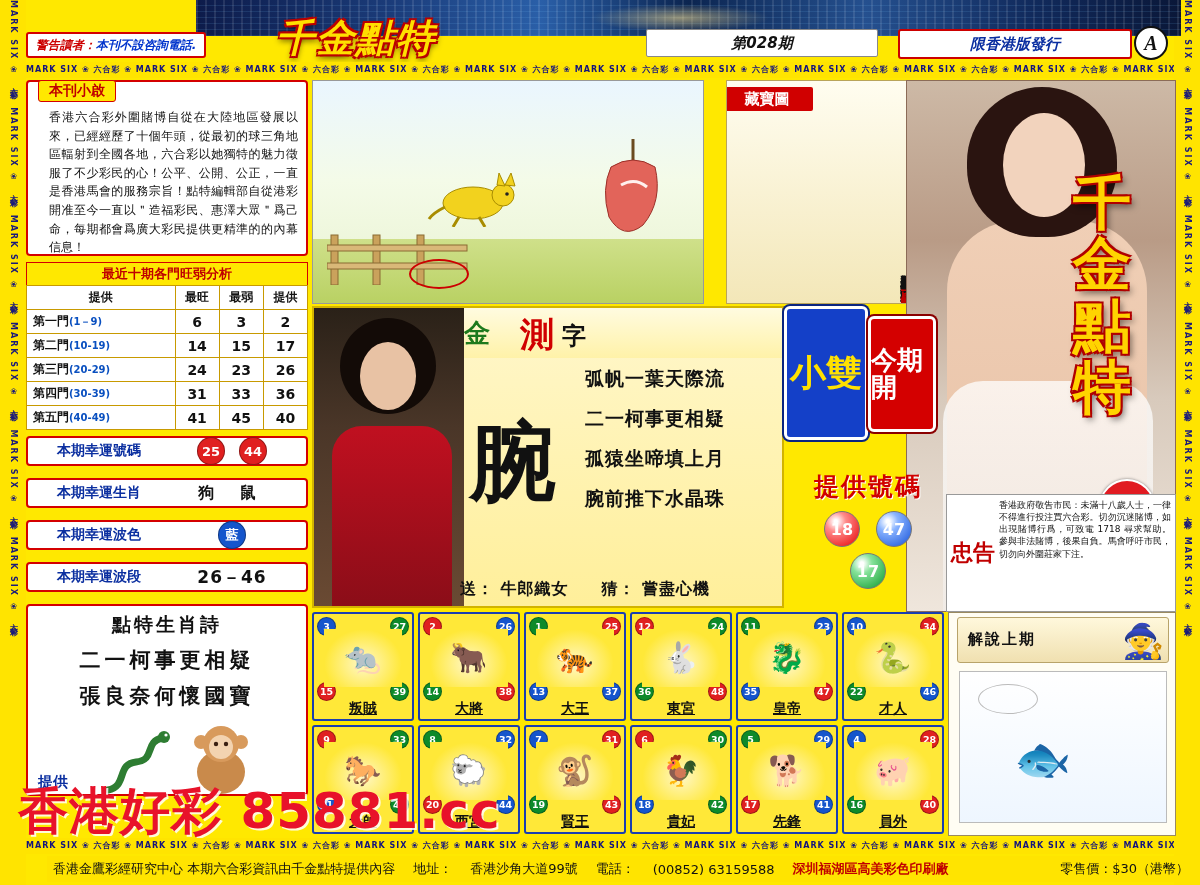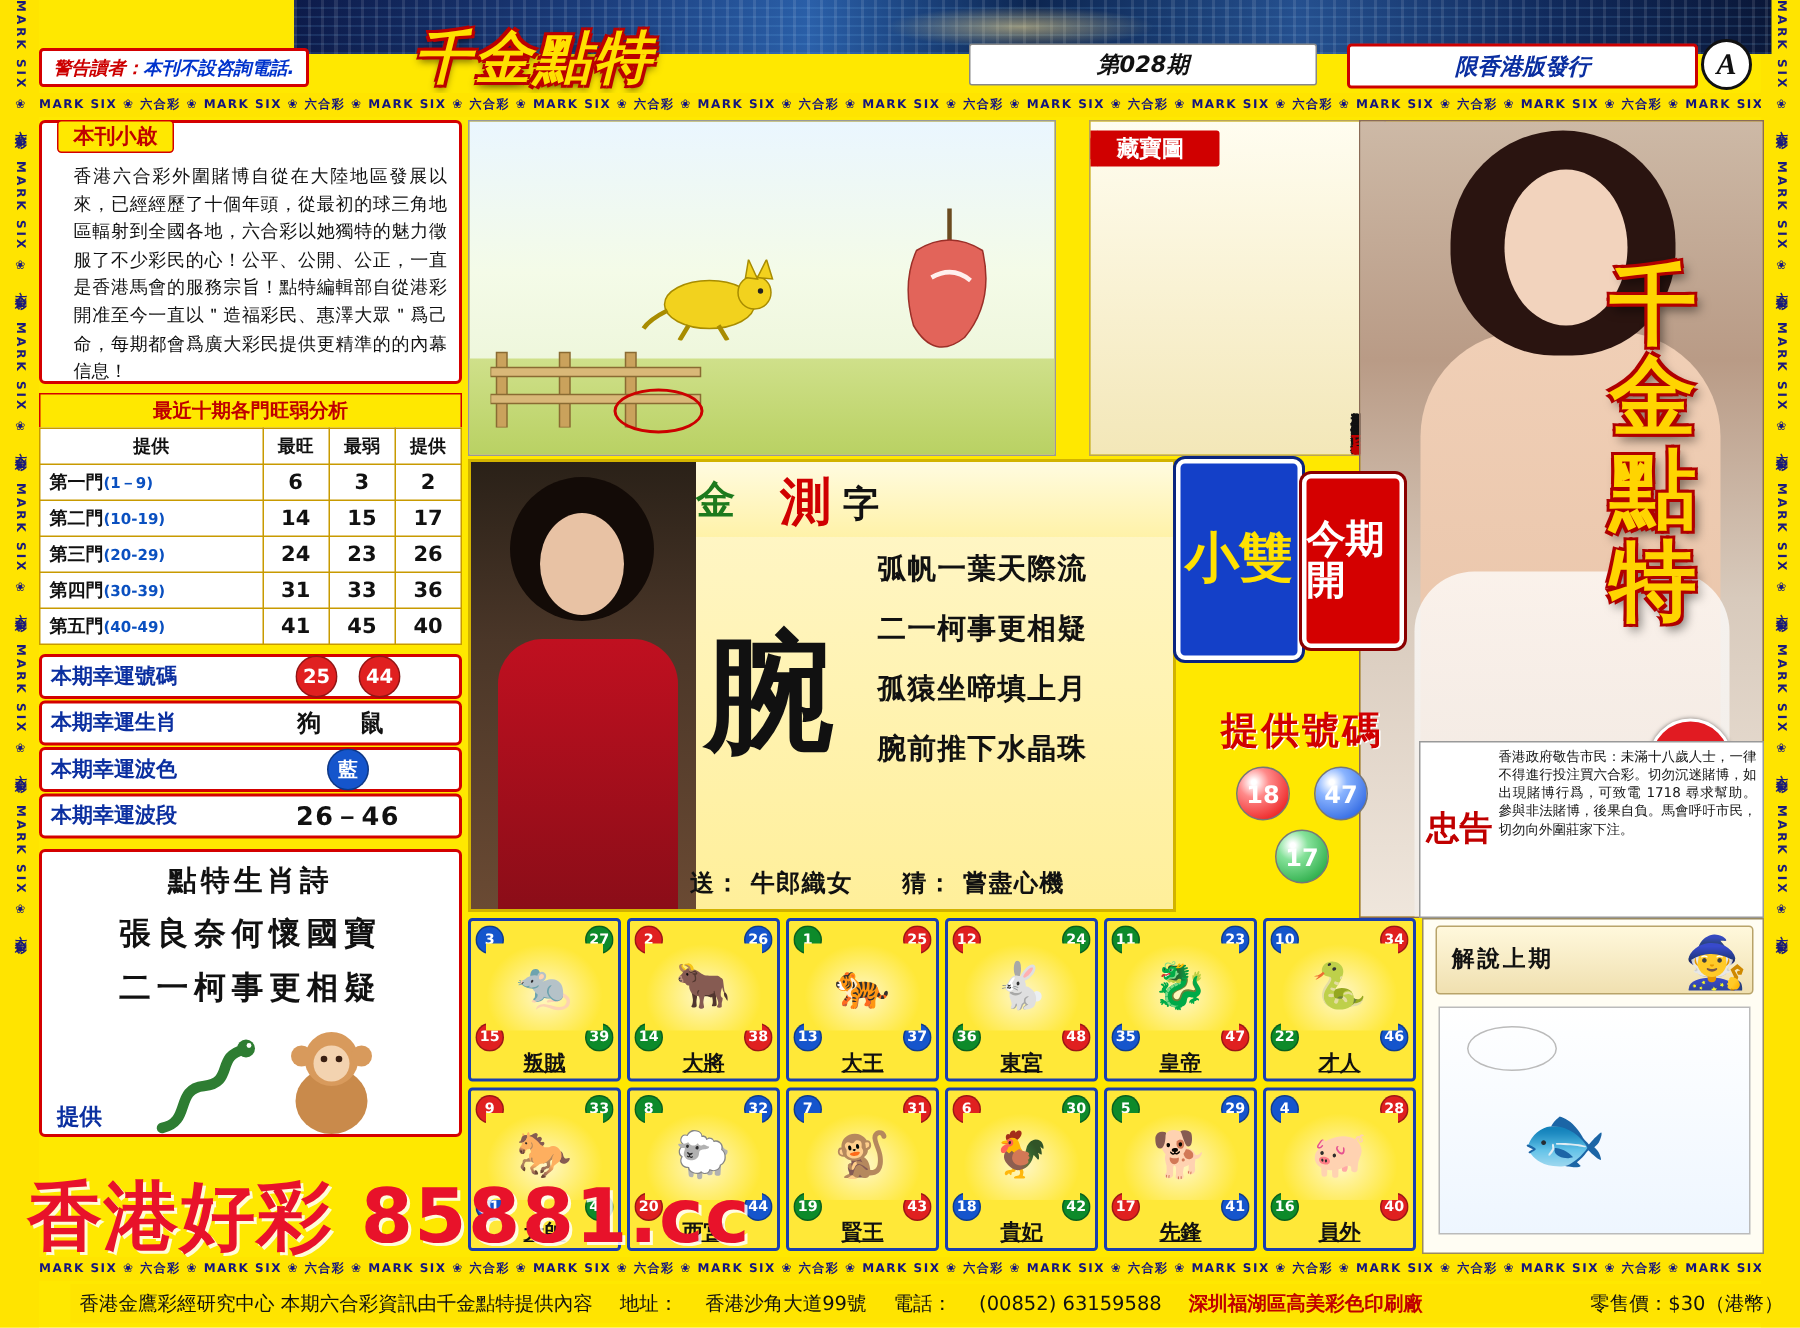--- a/index.html
+++ b/index.html
@@ -115,21 +115,21 @@
   }
   table.analysis th{background:#fff;color:#111;font-size:12px;}
   table.analysis td.rowhead{text-align:left;padding-left:6px;font-size:12px;color:#111;}
   table.analysis td.rowhead small{color:#0a50c0;font-size:10px;}
   table.analysis td.num{font-size:14px;}
 
   
   .lucky{margin-top:6px;}
   .lucky-row{
     display:flex;align-items:center;background:#fff;border:2px solid #d40000;
-    border-radius:4px;height:30px;margin-bottom:1px;padding:0 6px;box-sizing:border-box;
+    border-radius:4px;height:30px;margin-bottom:12px;padding:0 6px;box-sizing:border-box;text-align:center;
   }
   .lucky-row .lbl{font-size:14px;font-weight:bold;color:#0b2fa0;width:130px;}
   .lucky-row .val{flex:1;display:flex;align-items:center;justify-content:center;gap:14px;}
   .ball{
     width:22px;height:22px;border-radius:50%;display:flex;align-items:center;justify-content:center;
     font-size:12px;font-weight:bold;color:#fff;border:1px solid rgba(0,0,0,.35);
   }
   .ball.red{background:#e02020;}
   .ball.blue{background:#1555cc;}
   .ball.green{background:#0d8a2a;}
@@ -507,22 +507,22 @@
       <div class="lucky-row">
         <span class="lbl">本期幸運波段</span>
         <span class="val">
           <span class="rng">26－46</span>
         </span>
       </div>
     </div>
 
     <div class="poem">
       <div class="ptitle">點特生肖詩</div>
+      <div class="pline">二一柯事更相疑</div>
       <div class="pline">張良奈何懷國寶</div>
-      <div class="pline">二一柯事更相疑</div>
       <div class="ptag">提供</div>
       <svg class="snake" viewBox="0 0 80 80">
         <path d="M10 70 C30 66 18 44 38 42 C58 40 46 22 64 18" stroke="#2e7d32" stroke-width="7" fill="none" stroke-linecap="round"></path>
         <circle cx="66" cy="17" r="6" fill="#2e7d32"></circle>
         <circle cx="68" cy="15" r="1.6" fill="#fff"></circle>
       </svg>
       <svg class="monkey" viewBox="0 0 86 78">
         <ellipse cx="43" cy="54" rx="24" ry="22" fill="#c98a4b"></ellipse>
         <circle cx="43" cy="26" r="18" fill="#d89a5c"></circle>
         <circle cx="43" cy="29" r="12" fill="#f3d3b0"></circle>

